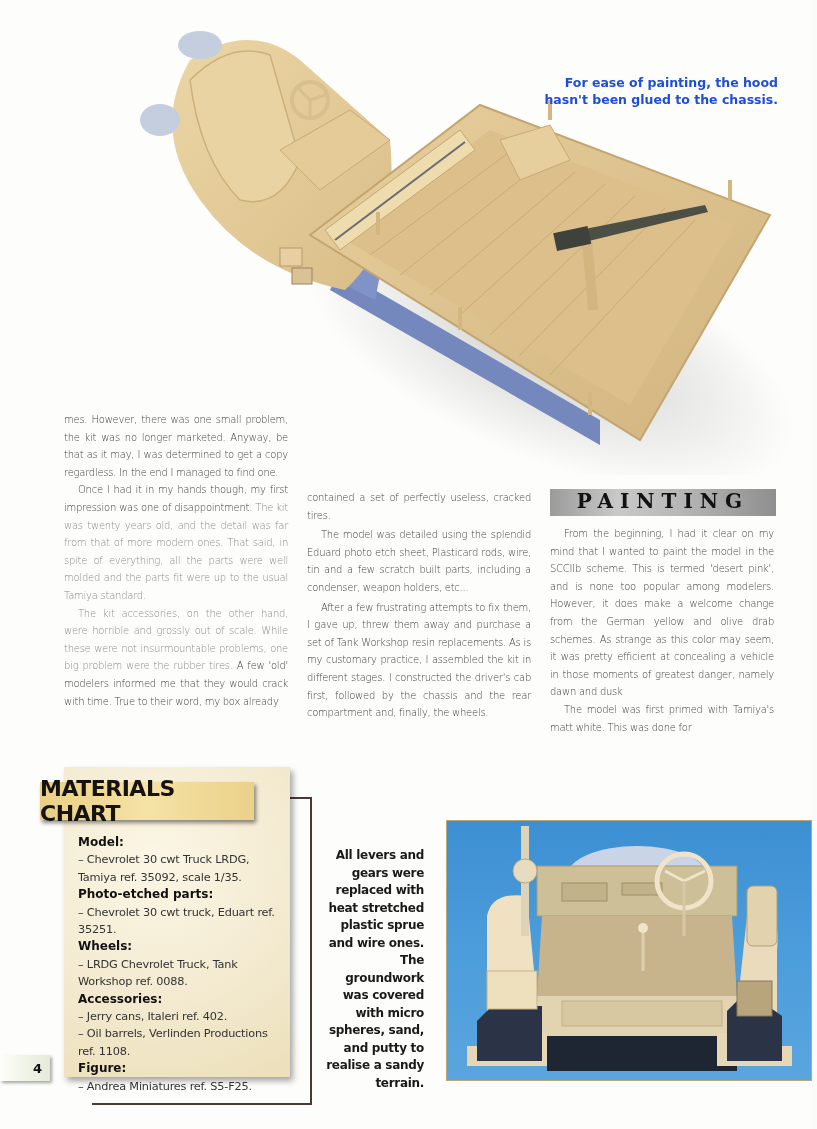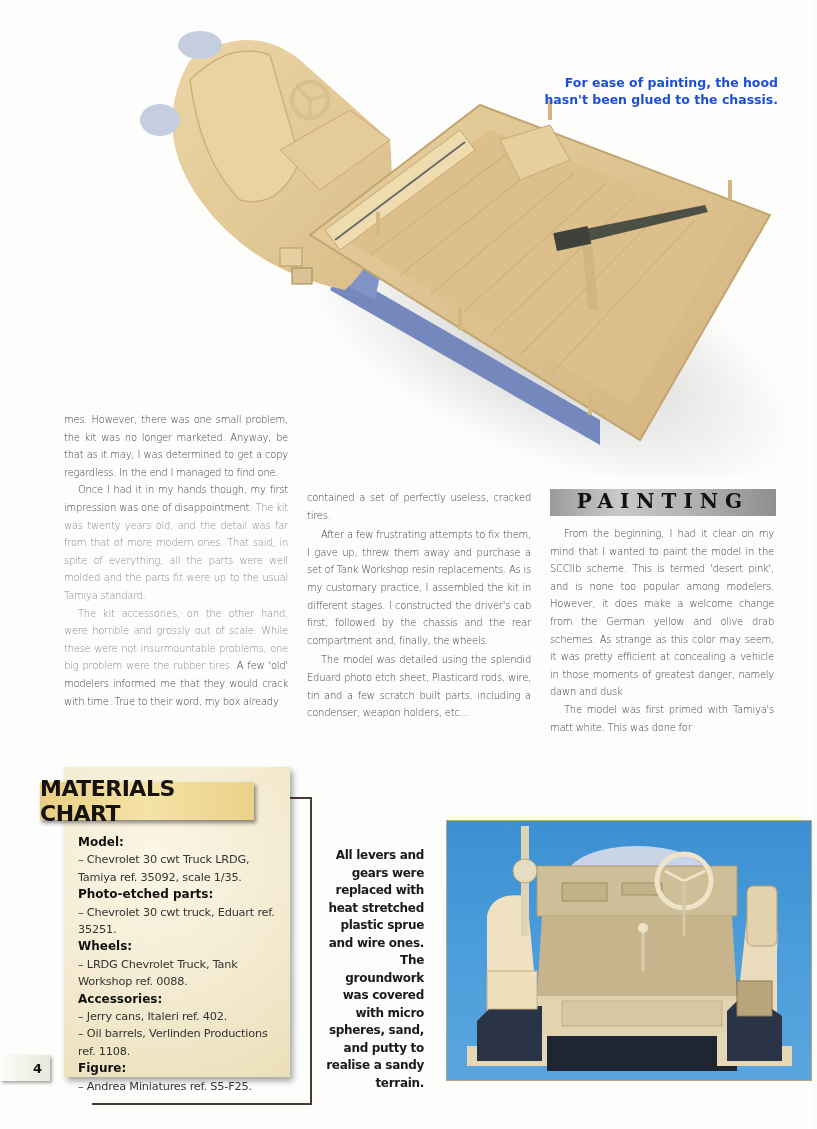--- a/index.html
+++ b/index.html
@@ -171,22 +171,22 @@
 <div class="top-caption">For ease of painting, the hood hasn't been glued to the chassis.</div>
 
 <div class="col col1">
   <p>mes. However, there was one small problem, the kit was no longer marketed. Anyway, be that as it may, I was determined to get a copy regardless. In the end I managed to find one.</p>
   <p class="indent"><span>Once I had it in my hands though, my first impression was one of disappointment.</span><span class="faded"> The kit was twenty years old, and the detail was far from that of more modern ones. That said, in spite of everything, all the parts were well molded and the parts fit were up to the usual Tamiya standard.</span></p>
   <p class="indent"><span class="faded">The kit accessories, on the other hand, were horrible and grossly out of scale. While these were not insurmountable problems, one big problem were the rubber tires.</span><span> A few 'old' modelers informed me that they would crack with time. True to their word, my box already</span></p>
 </div>
 
 <div class="col col2">
   <p>contained a set of perfectly useless, cracked tires.</p>
+  <p class="indent" style="margin-top:2px">The model was detailed using the splendid Eduard photo etch sheet, Plasticard rods, wire, tin and a few scratch built parts, including a condenser, weapon holders, etc...</p>
   <p class="indent" style="margin-top:2px">After a few frustrating attempts to fix them, I gave up, threw them away and purchase a set of Tank Workshop resin replacements. As is my customary practice, I assembled the kit in different stages. I constructed the driver's cab first, followed by the chassis and the rear compartment and, finally, the wheels.</p>
-  <p class="indent" style="margin-top:2px">The model was detailed using the splendid Eduard photo etch sheet, Plasticard rods, wire, tin and a few scratch built parts, including a condenser, weapon holders, etc...</p>
 </div>
 
 <div class="painting-header">
   <span>PAINTING</span>
 </div>
 <div class="col col3">
   <p class="indent">From the beginning, I had it clear on my mind that I wanted to paint the model in the SCCIIb scheme. This is termed 'desert pink', and is none too popular among modelers. However, it does make a welcome change from the German yellow and olive drab schemes. As strange as this color may seem, it was pretty efficient at concealing a vehicle in those moments of greatest danger, namely dawn and dusk</p>
   <p class="indent">The model was first primed with Tamiya's matt white. This was done for</p>
 </div>
 

